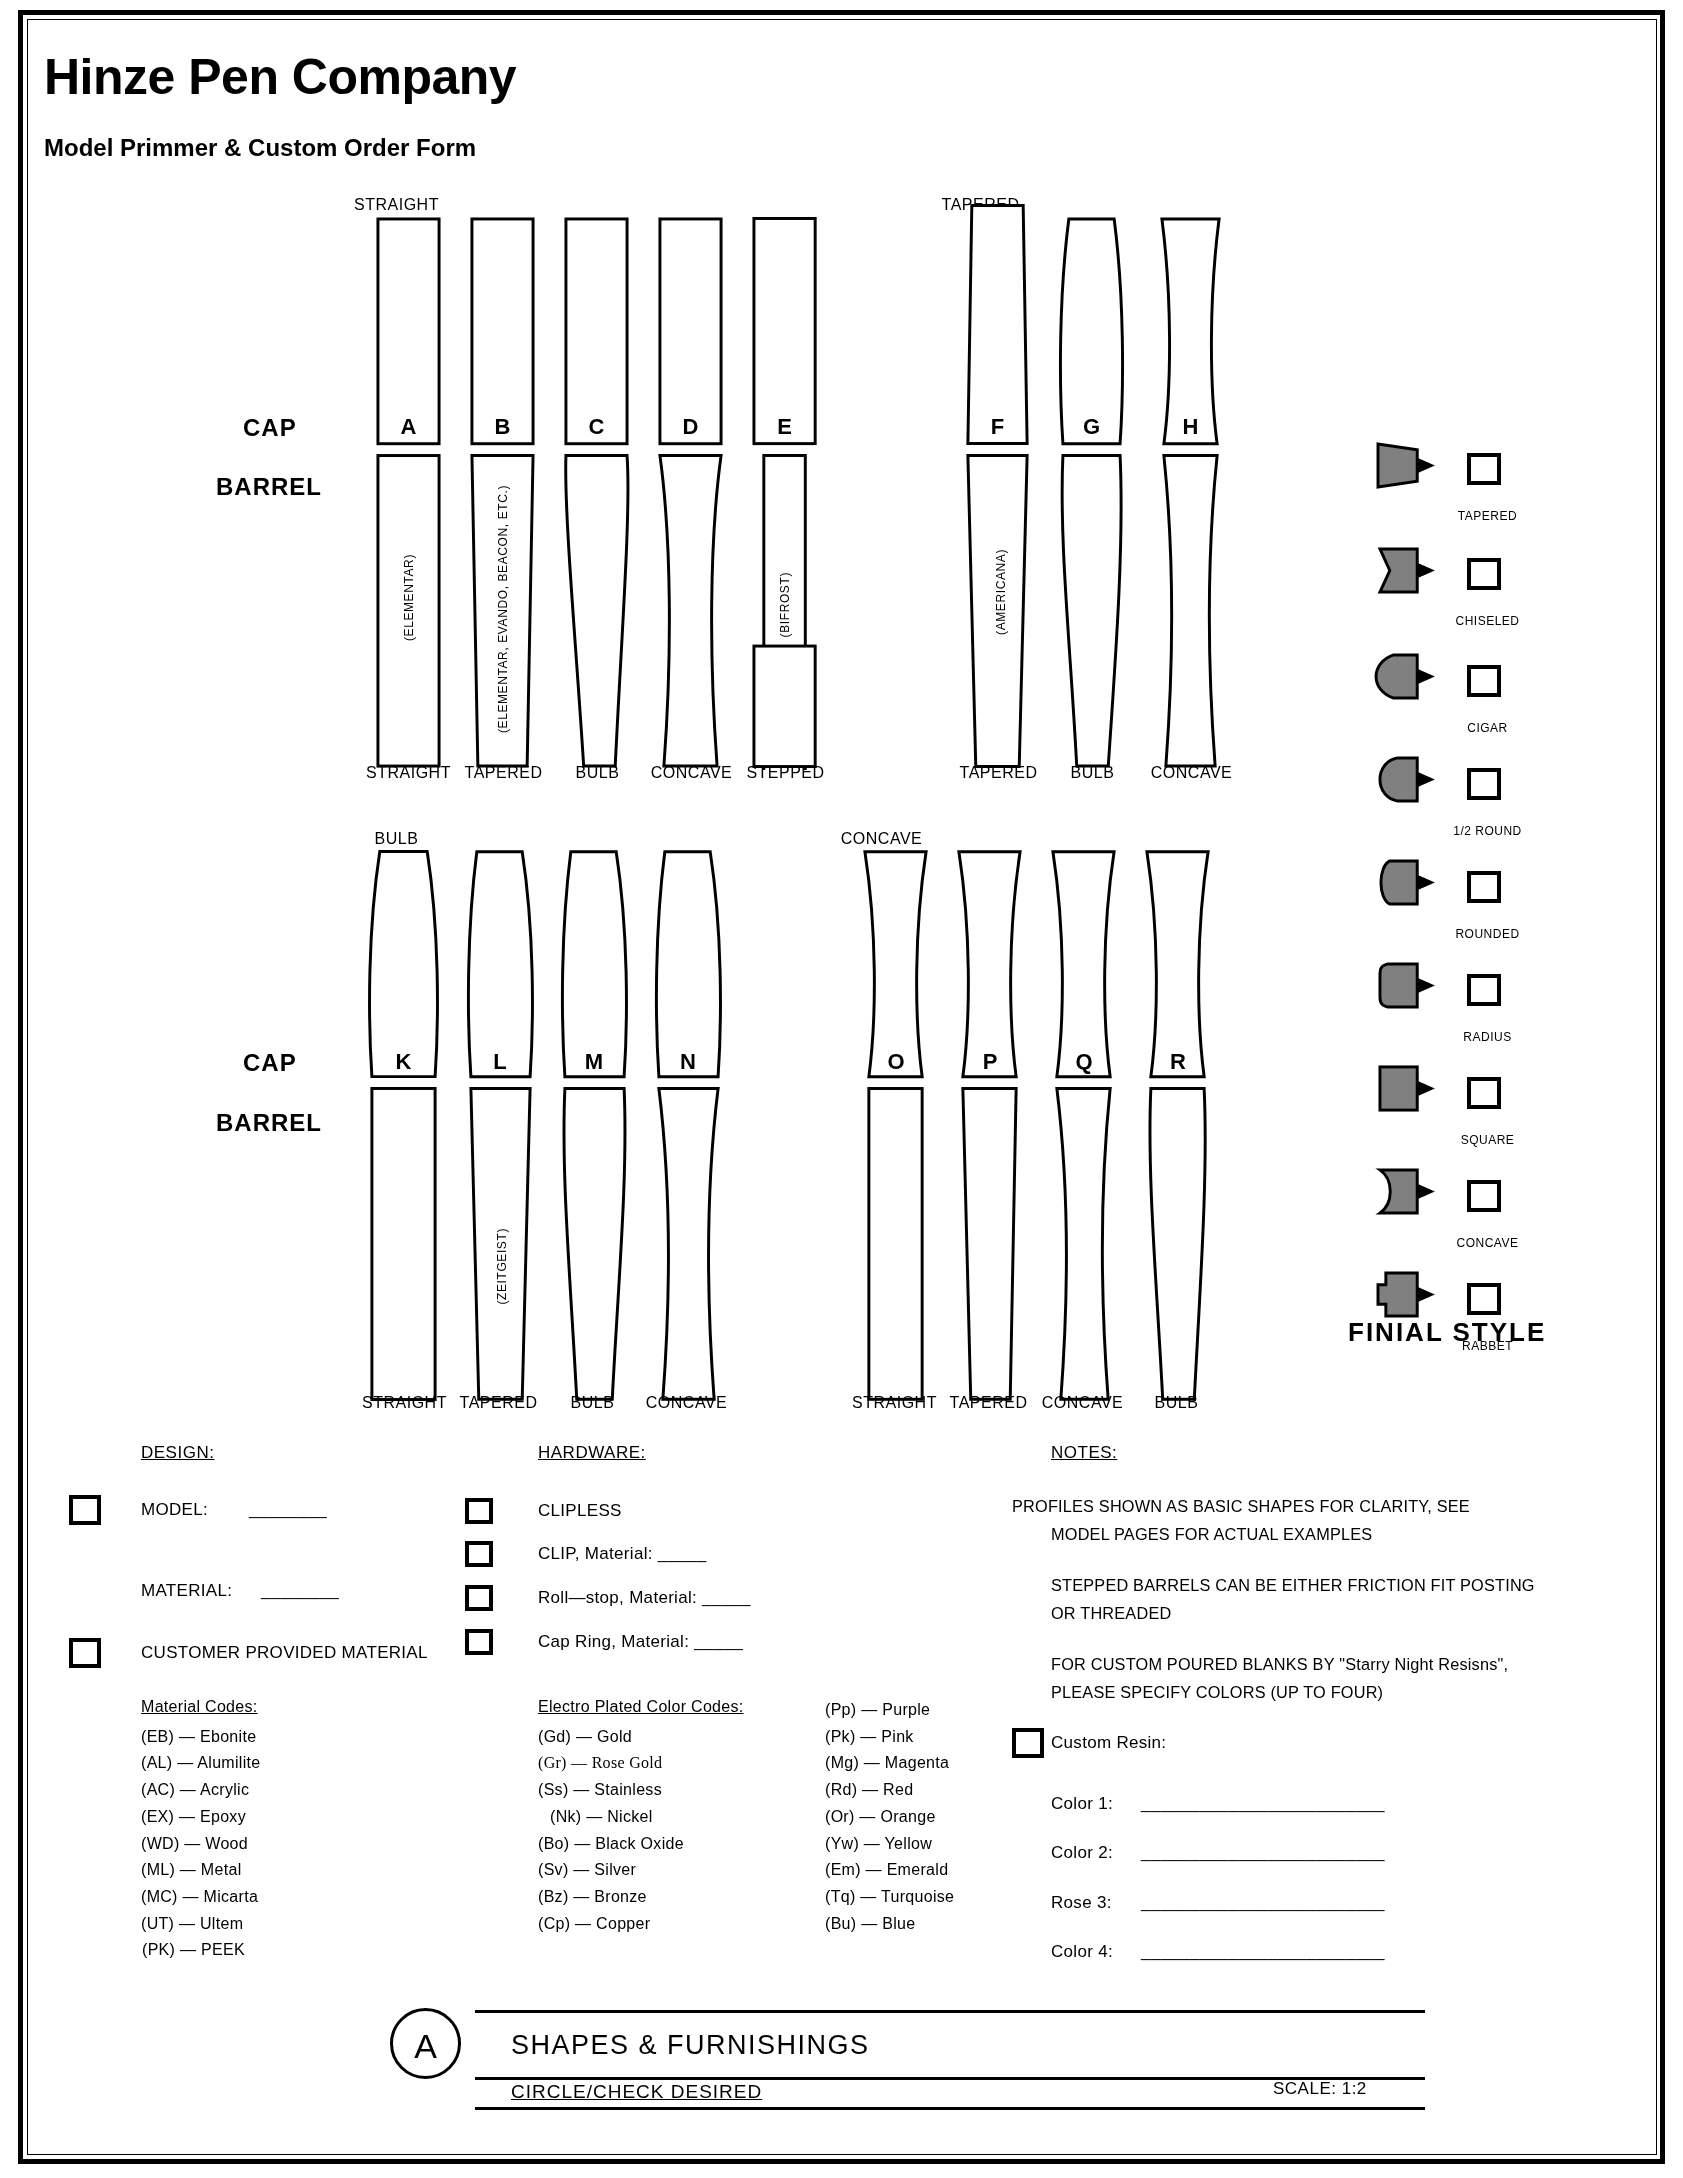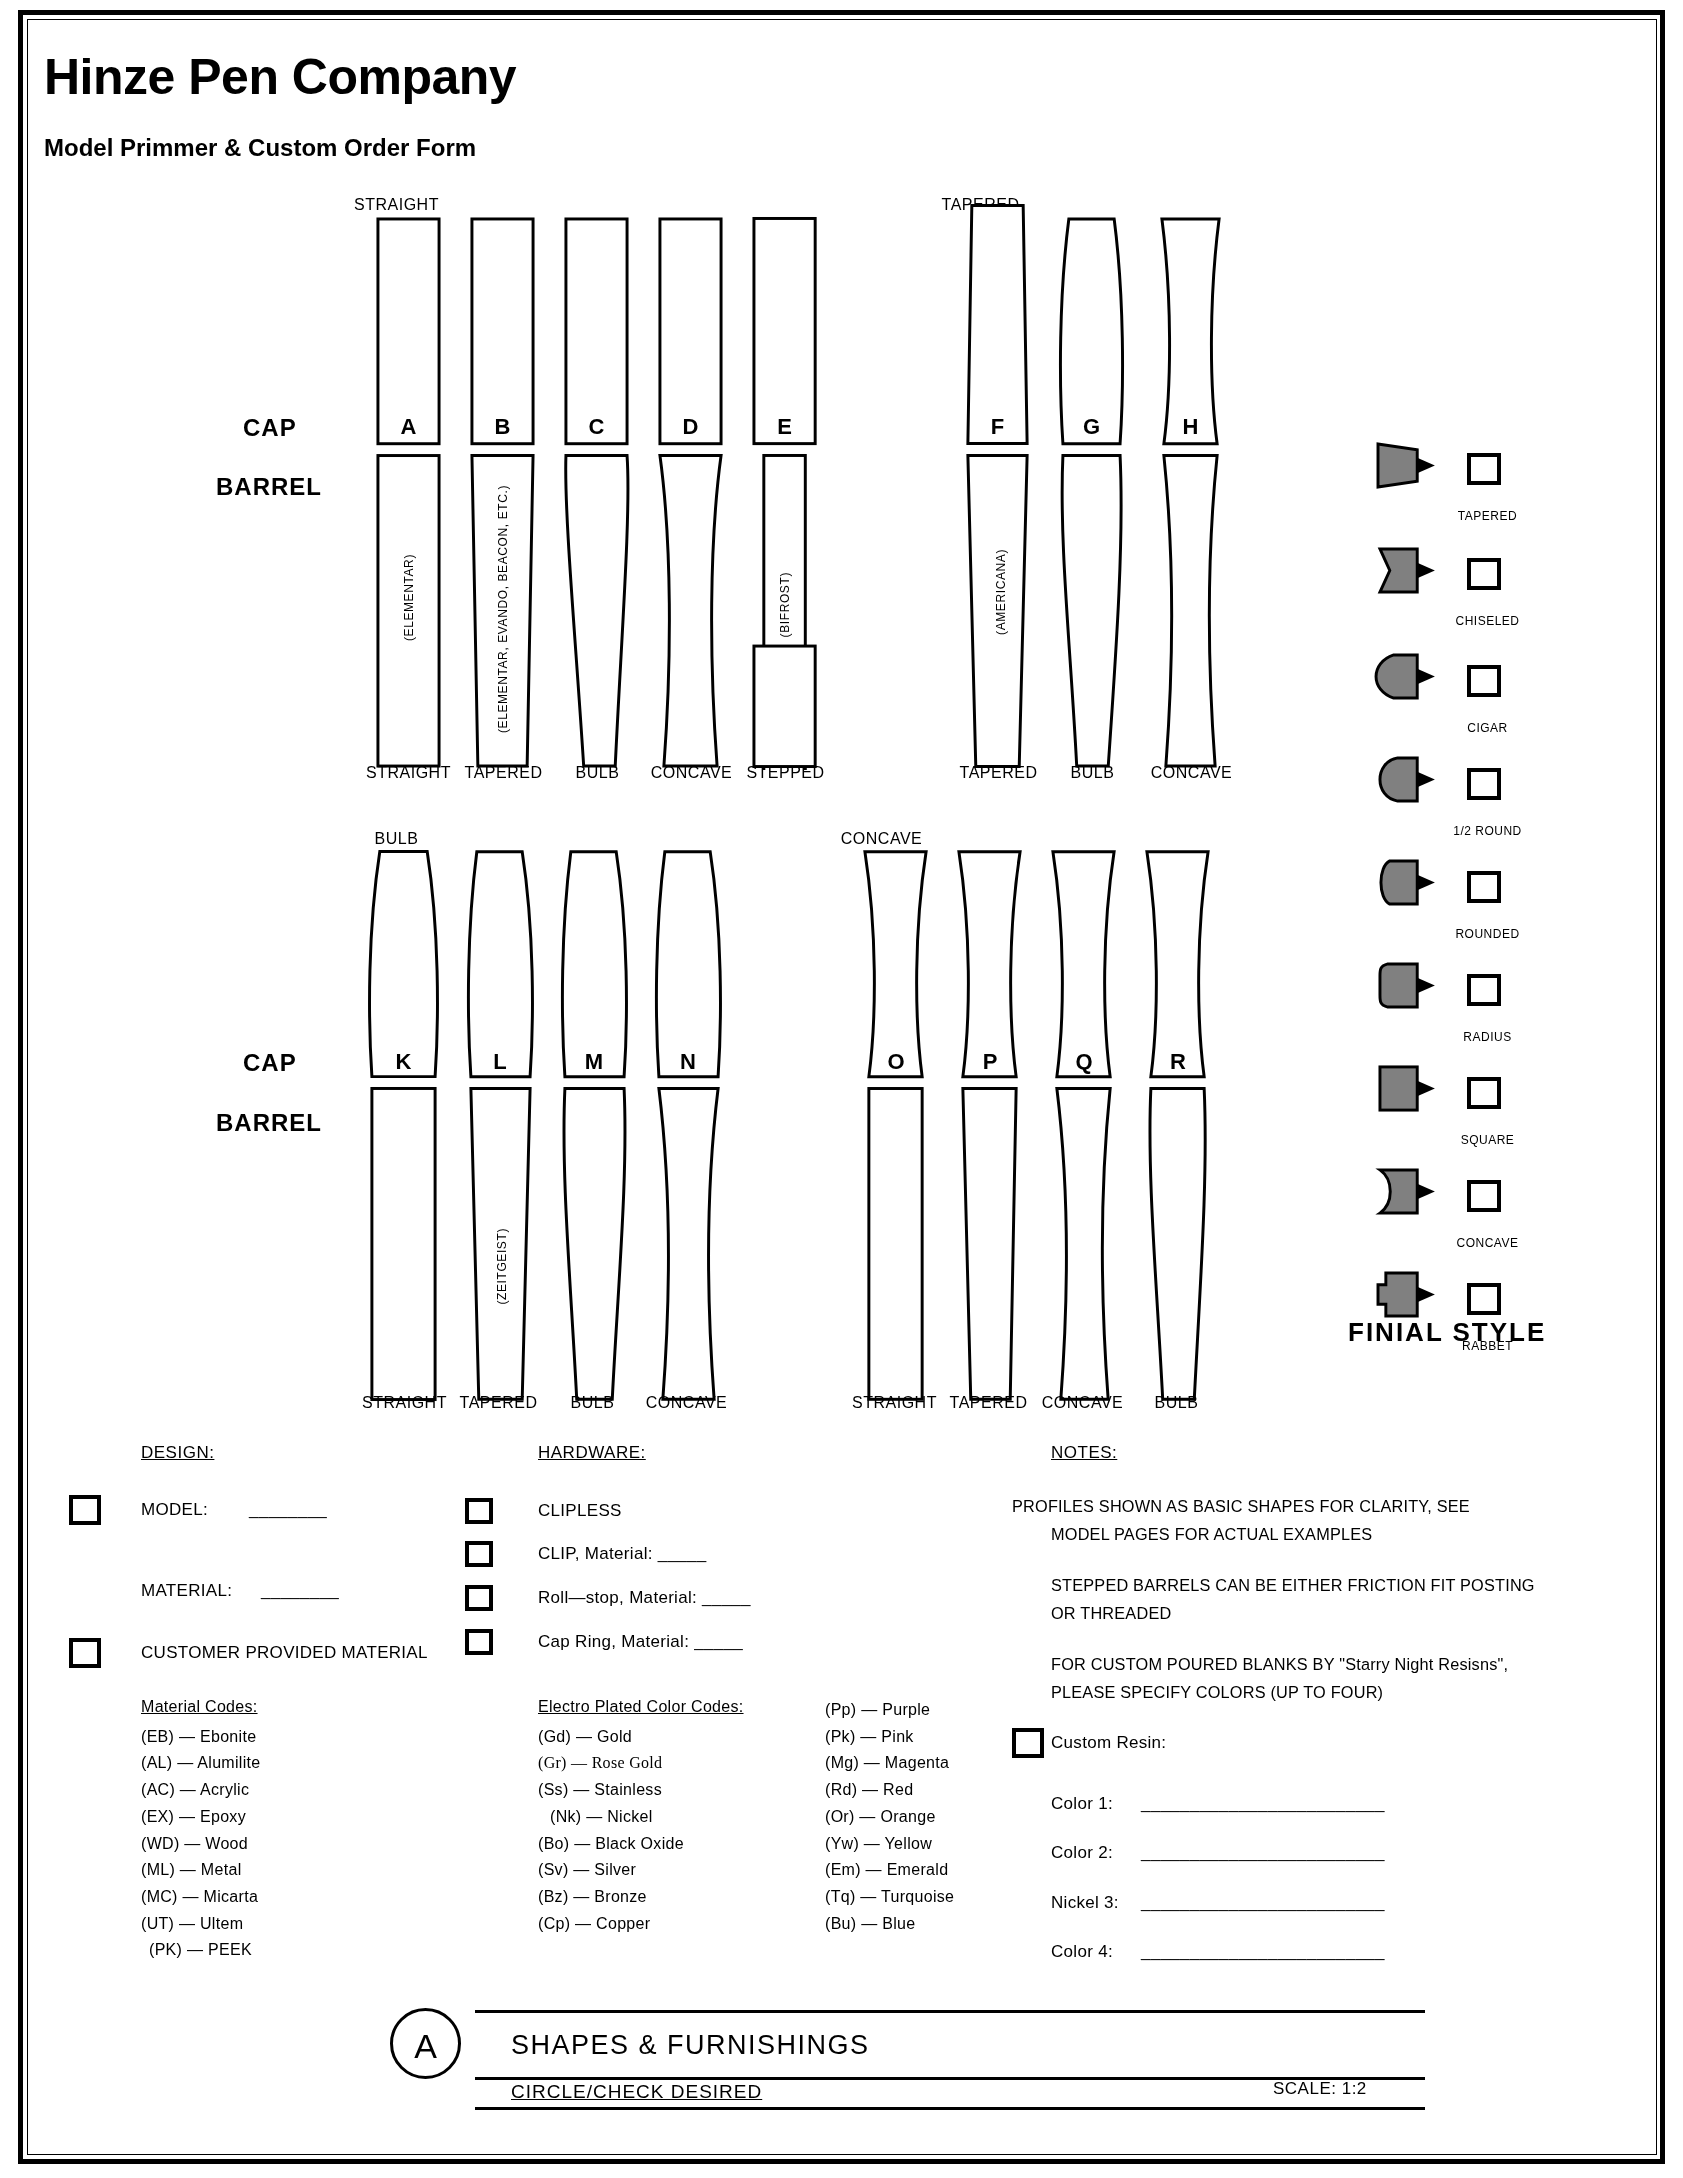--- a/index.html
+++ b/index.html
@@ -371,21 +371,21 @@
 
 <div class="codehead" style="left:141px;top:1698px;">Material Codes:</div>
 <div class="codeline" style="left:141px;top:1728px;">(EB) — Ebonite</div>
 <div class="codeline" style="left:141px;top:1754px;">(AL) — Alumilite</div>
 <div class="codeline" style="left:141px;top:1781px;">(AC) — Acrylic</div>
 <div class="codeline" style="left:141px;top:1808px;">(EX) — Epoxy</div>
 <div class="codeline" style="left:141px;top:1835px;">(WD) — Wood</div>
 <div class="codeline" style="left:141px;top:1861px;">(ML) — Metal</div>
 <div class="codeline" style="left:141px;top:1888px;">(MC) — Micarta</div>
 <div class="codeline" style="left:141px;top:1915px;">(UT) — Ultem</div>
-<div class="codeline" style="left:149px;top:1941px;">(PK) — PEEK</div>
+<div class="codeline" style="left:142px;top:1941px;">(PK) — PEEK</div>
 
 <div class="sect-head" style="left:538px;top:1443px;">HARDWARE:</div>
 <div class="chk-sm" style="left:465px;top:1498px;"></div>
 <div class="ftext" style="left:538px;top:1501px;">CLIPLESS</div>
 <div class="chk-sm" style="left:465px;top:1541px;"></div>
 <div class="ftext" style="left:538px;top:1544px;">CLIP, Material:      _____</div>
 <div class="chk-sm" style="left:465px;top:1585px;"></div>
 <div class="ftext" style="left:538px;top:1588px;">Roll—stop, Material: _____</div>
 <div class="chk-sm" style="left:465px;top:1629px;"></div>
 <div class="ftext" style="left:538px;top:1632px;">Cap Ring, Material: _____</div>
@@ -418,21 +418,21 @@
 <div class="note" style="left:1051px;top:1653px;">FOR CUSTOM POURED BLANKS BY "Starry Night Resisns",</div>
 <div class="note" style="left:1051px;top:1681px;text-align:right;">PLEASE SPECIFY COLORS (UP TO FOUR)</div>
 
 <div class="chk" style="left:1012px;top:1728px;"></div>
 <div class="ftext" style="left:1051px;top:1733px;">Custom Resin:</div>
 
 <div class="ftext" style="left:1051px;top:1794px;">Color 1:</div>
 <div class="ftext" style="left:1141px;top:1794px;">_________________________</div>
 <div class="ftext" style="left:1051px;top:1843px;">Color 2:</div>
 <div class="ftext" style="left:1141px;top:1843px;">_________________________</div>
-<div class="ftext" style="left:1051px;top:1893px;">Nickel 3:</div>
+<div class="ftext" style="left:1051px;top:1893px;">Rose 3:</div>
 <div class="ftext" style="left:1141px;top:1893px;">_________________________</div>
 <div class="ftext" style="left:1051px;top:1942px;">Color 4:</div>
 <div class="ftext" style="left:1141px;top:1942px;">_________________________</div>
 
 <div class="tb-circle" style="left:390px;top:2008px;"></div>
 <div class="tb-letter" style="left:390px;top:2027px;">A</div>
 <div class="hr" style="left:475px;top:2010px;width:950px;height:3px;"></div>
 <div class="hr" style="left:475px;top:2077px;width:950px;height:3px;"></div>
 <div class="hr" style="left:475px;top:2107px;width:950px;height:3px;"></div>
 <div class="tb-main" style="left:511px;top:2030px;">SHAPES &amp; FURNISHINGS</div>

